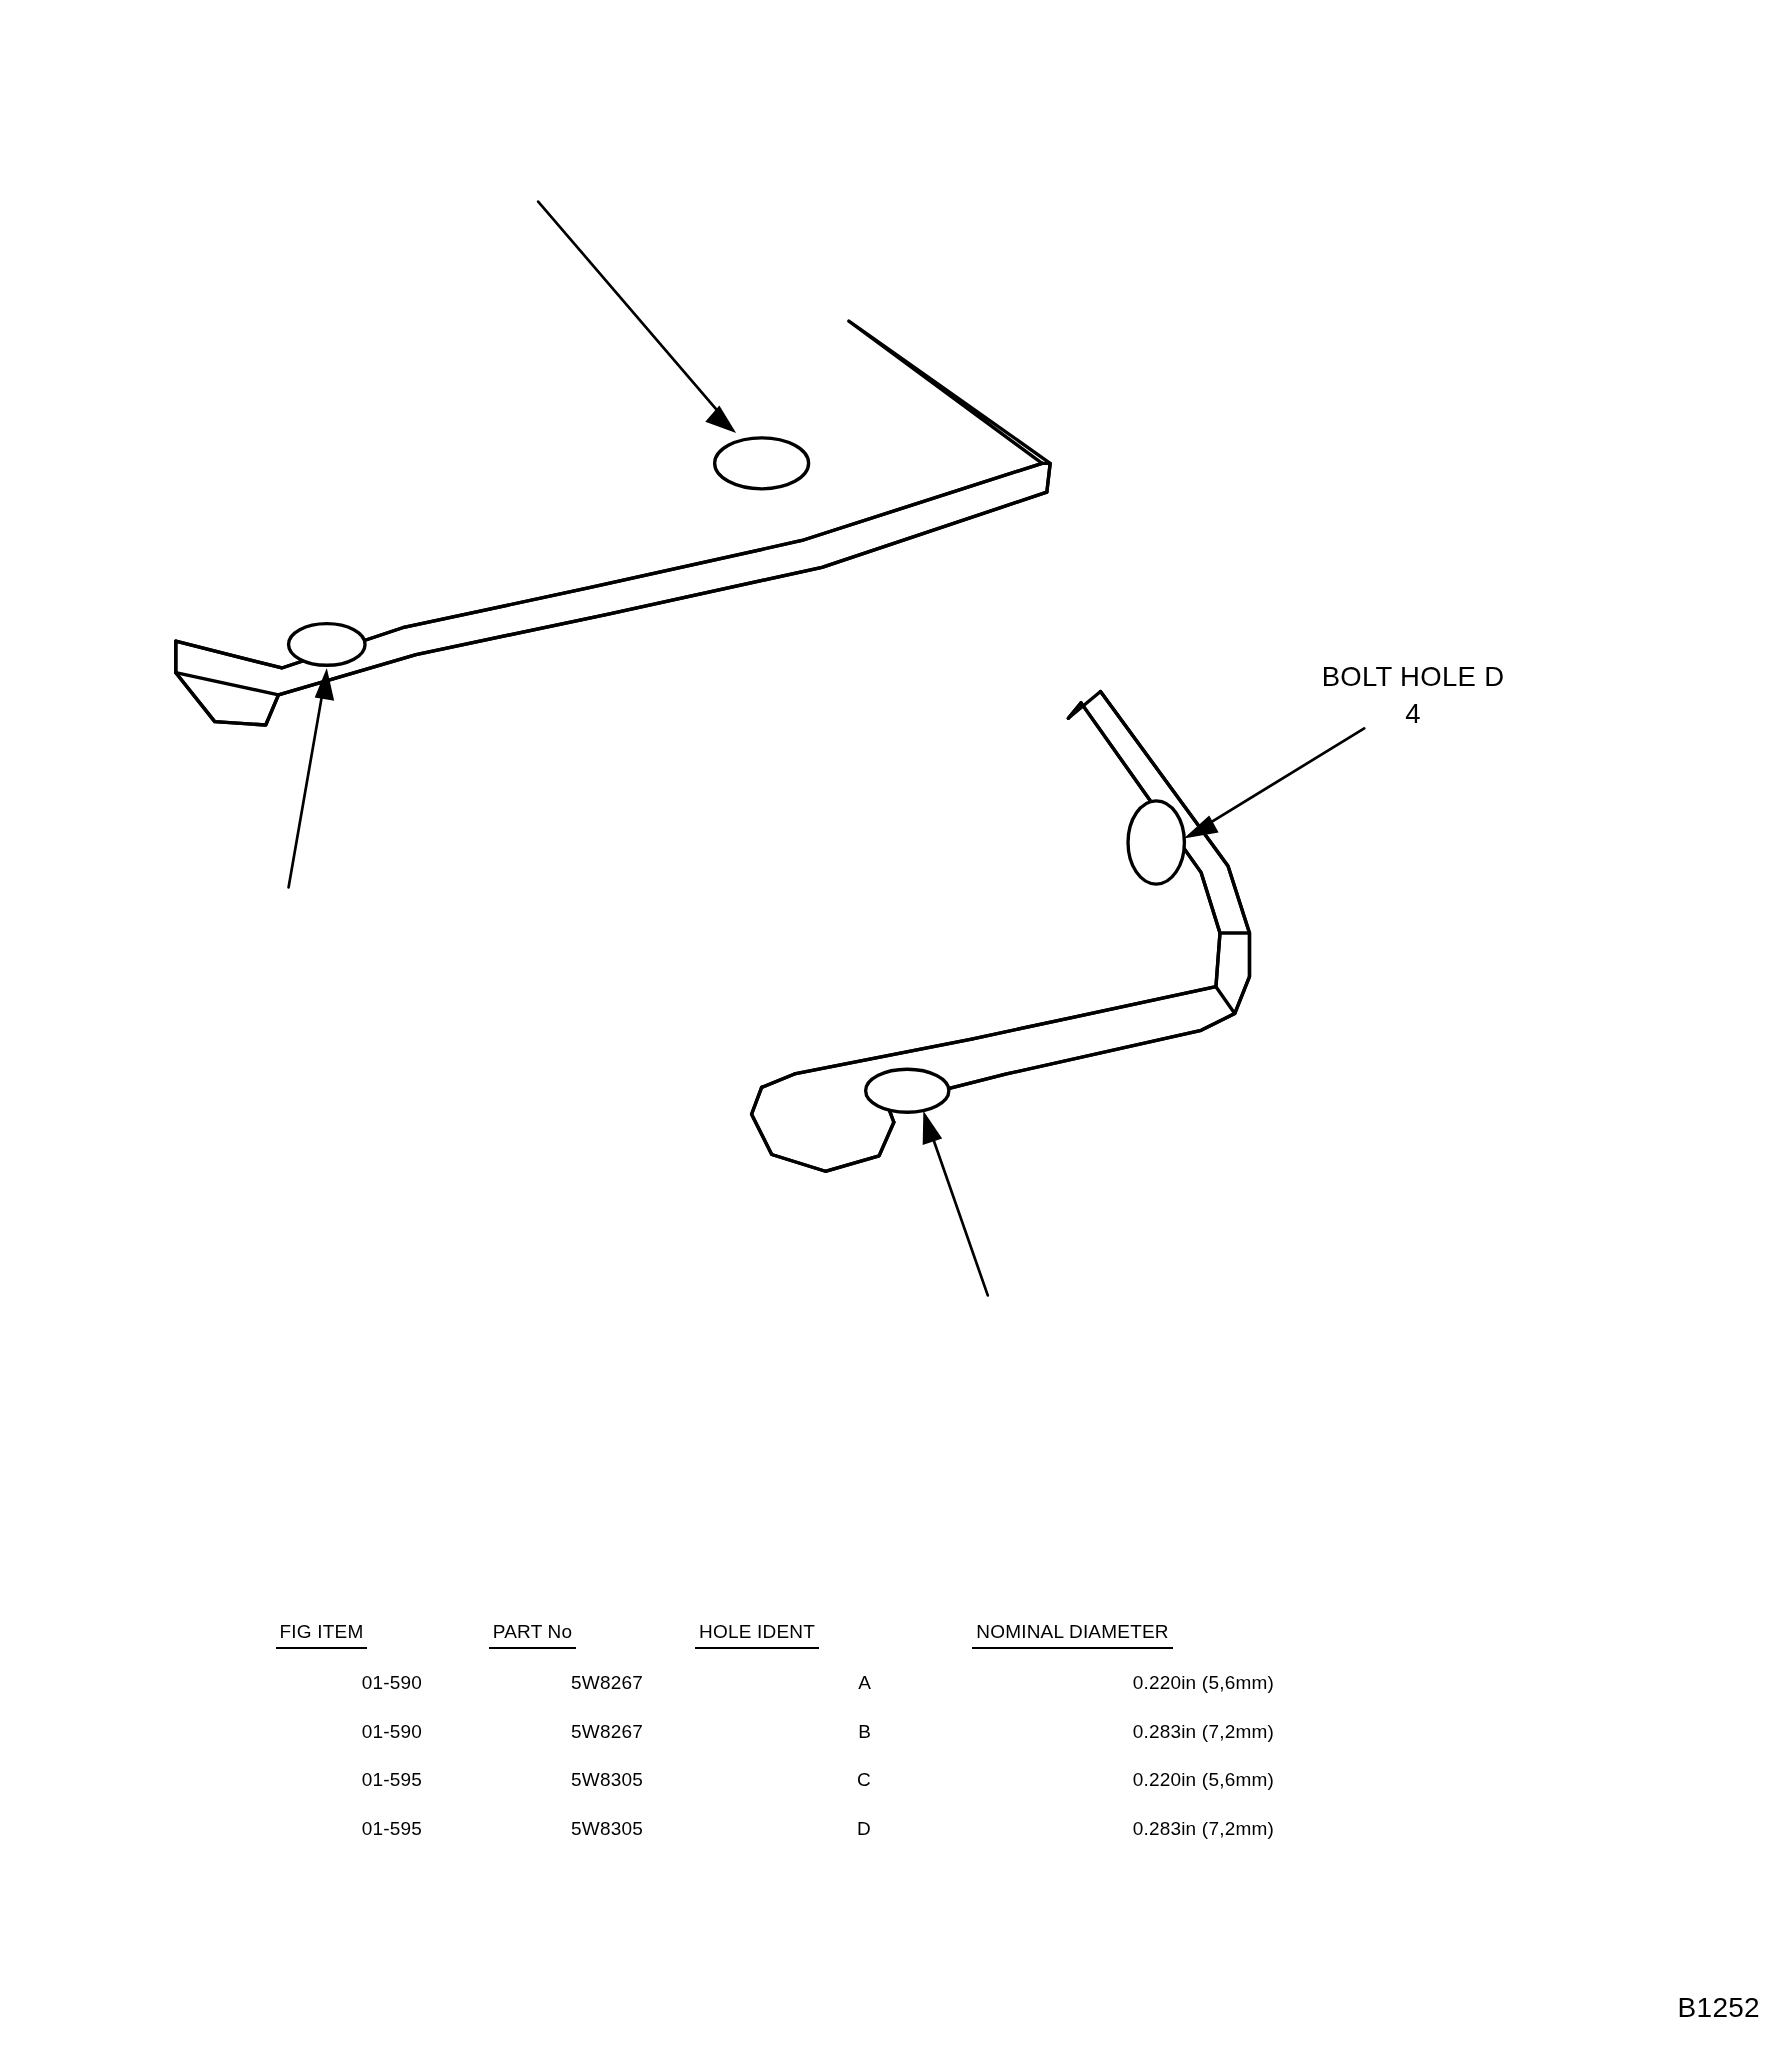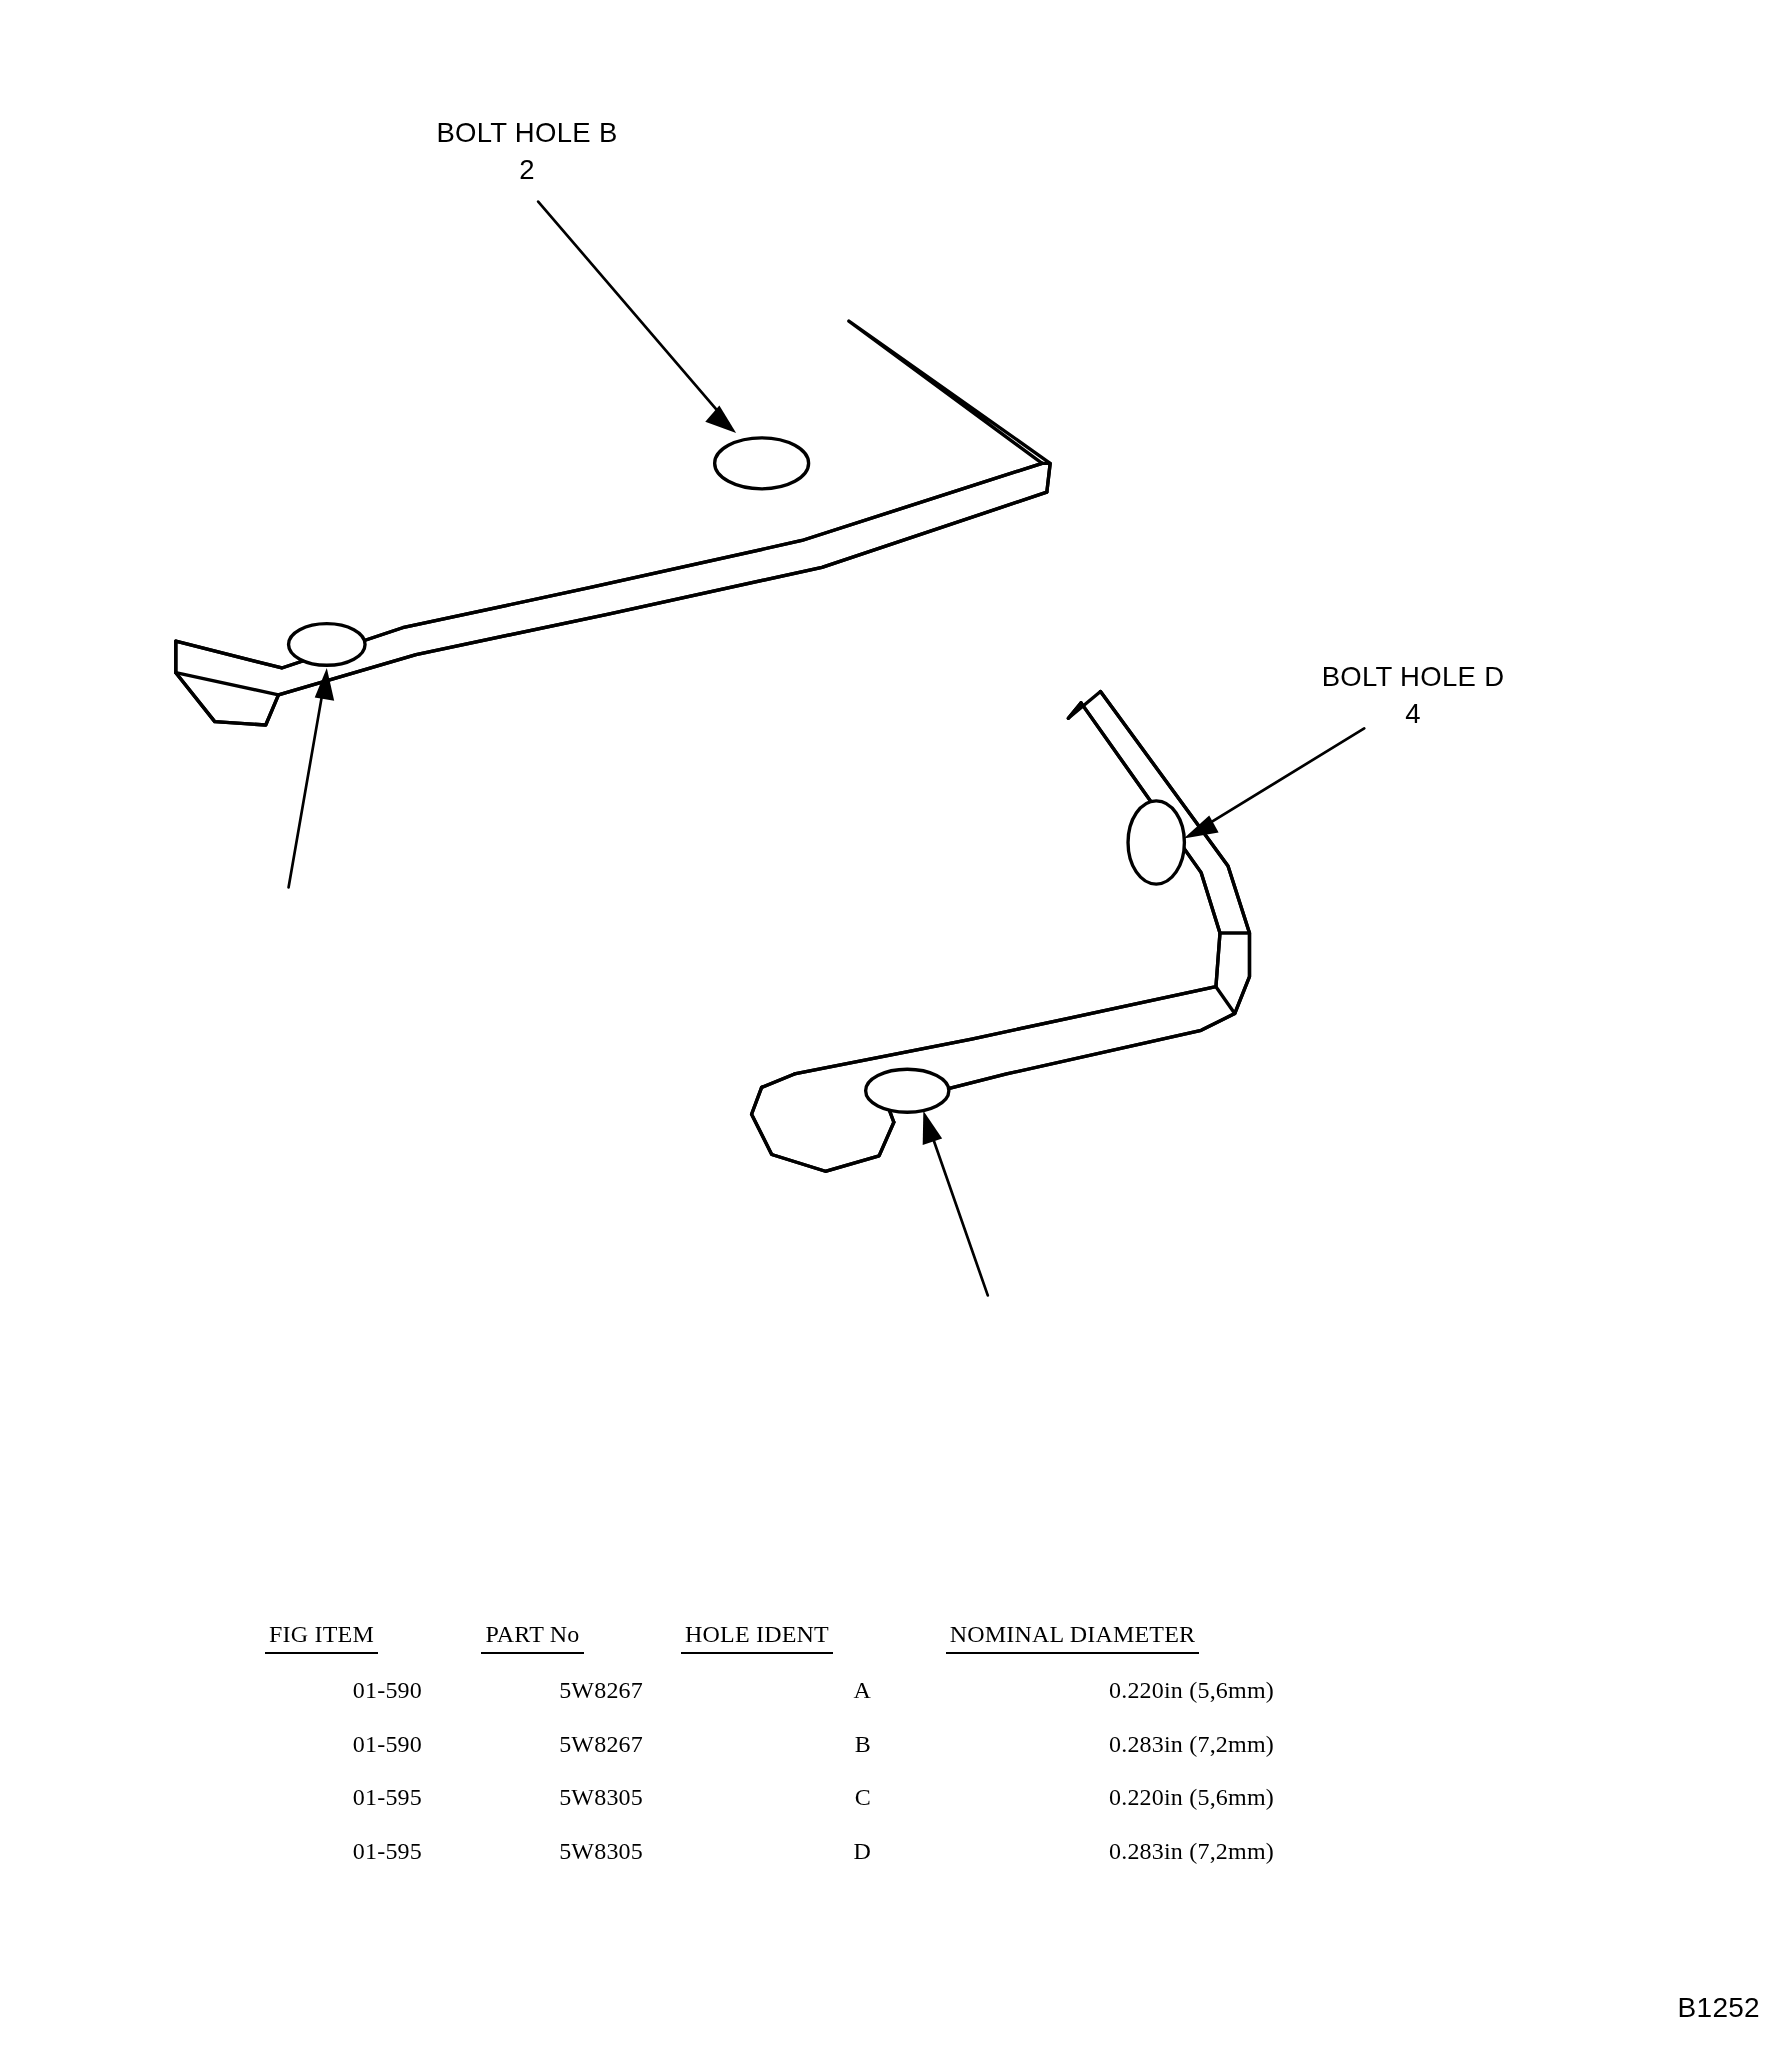--- a/index.html
+++ b/index.html
@@ -44,23 +44,22 @@
   #callout-c { left: 873px; top: 1312px; width: 255px; }
 
   .table-wrap {
     position: absolute;
     left: 221px;
     top: 1621px;
     width: 1208px;
   }
   table.spec {
     border-collapse: collapse;
-    font-size: 24px;
+    font-size: 19px;
     letter-spacing: 0.2px;
-    font-family: Liberation Serif, serif;
   }
   table.spec th {
     font-weight: normal;
     padding: 0 0 9.4px 0;
     text-align: center;
     white-space: nowrap;
   }
   table.spec th .hdr {
     display: inline-block;
     border-bottom: 2px solid #000;
@@ -173,24 +172,20 @@
 
         <line x1="2033" y1="1085" x2="1780" y2="1240"></line>
         <polygon points="1764,1249 1802,1215 1816,1240" fill="#000000" stroke="none"></polygon>
 
         <line x1="1472" y1="1930" x2="1382" y2="1672"></line>
         <polygon points="1376,1655 1404,1696 1375,1706" fill="#000000" stroke="none"></polygon>
       </g>
     </g>
   </svg>
 
-  <div class="callout" id="callout-b">
-    <span class="lbl">BOLT HOLE B</span>
-    <span class="num">2</span>
-  </div>
 
 
   <div class="callout" id="callout-d">
     <span class="lbl">BOLT HOLE D</span>
     <span class="num">4</span>
   </div>
 
 
   <div class="table-wrap">
     <table class="spec">

